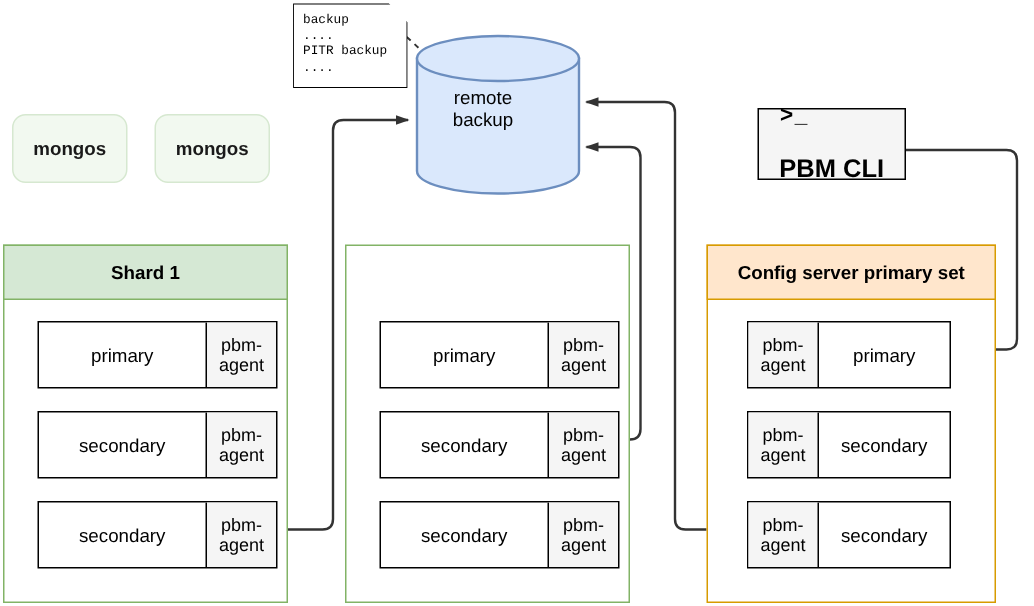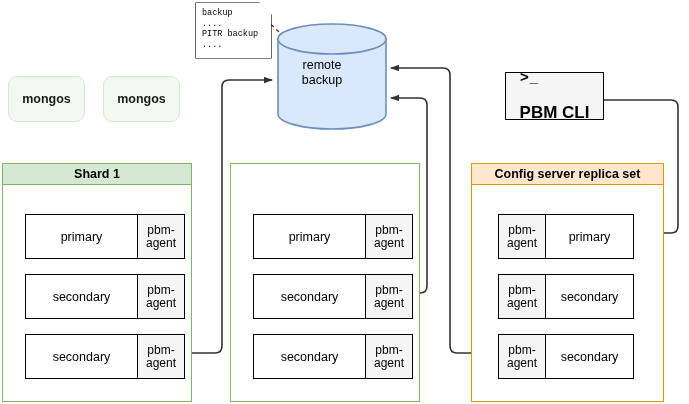--- a/index.html
+++ b/index.html
@@ -38,21 +38,21 @@
   
   .group {
     background: #ffffff;
     border: 1px solid #82b366;
   }
   .group.cfg { border-color: #d79b00; }
   .group-header {
     position: absolute;
     left: -1px; top: -1px;
     right: -1px;
-    height: 22px;
+    height: 37px;
     background: #d5e8d4;
     border: 1px solid #82b366;
     display: flex;
     align-items: center;
     justify-content: center;
     font-size: 12.5px;
     font-weight: bold;
     color: #000;
     box-sizing: border-box;
   }
@@ -239,21 +239,21 @@
     <div class="role">secondary</div>
     <div class="agent">
       <span>pbm-</span>
       <span>agent</span>
     </div>
   </div>
 </div>
 
 <div class="abs group cfg" style="left:471px; top:163px; width:193px; height:239px;">
   <div class="group-header">
-    <span>Config server replica set</span>
+    <span>Config server primary set</span>
   </div>
   <div class="abs node mirrored" style="left:26px; top:50px; width:136px;">
     <div class="agent">
       <span>pbm-</span>
       <span>agent</span>
     </div>
     <div class="role">primary</div>
   </div>
   <div class="abs node mirrored" style="left:26px; top:110px; width:136px;">
     <div class="agent">

